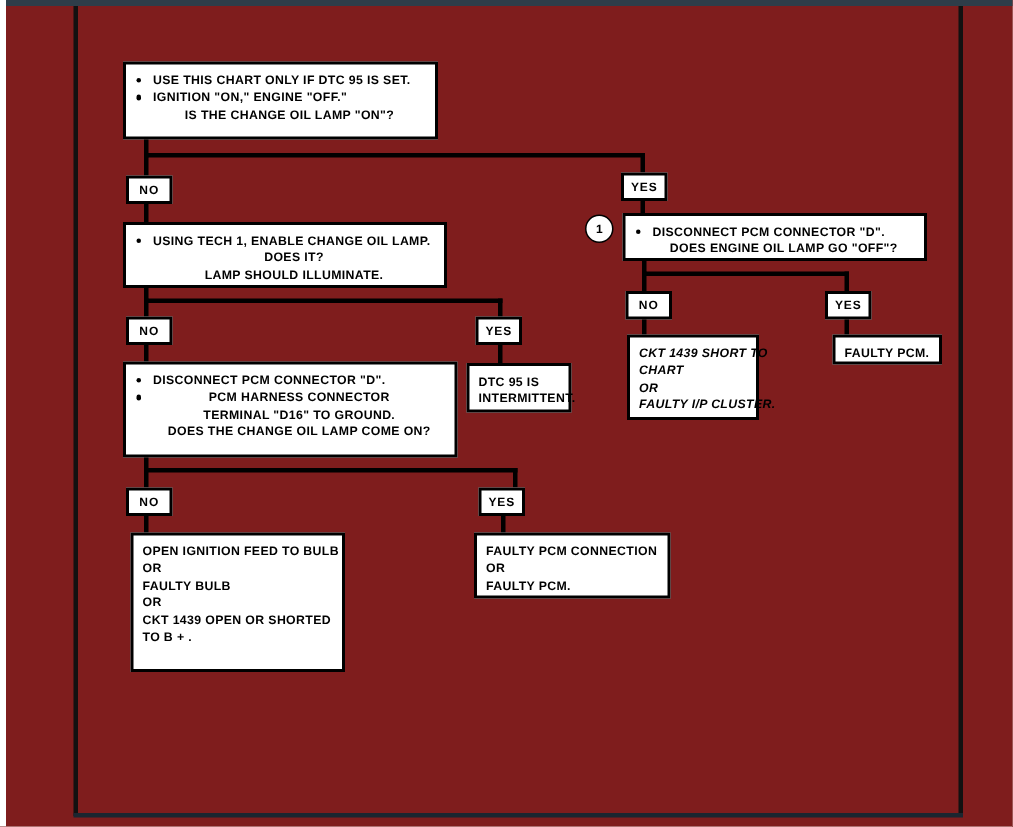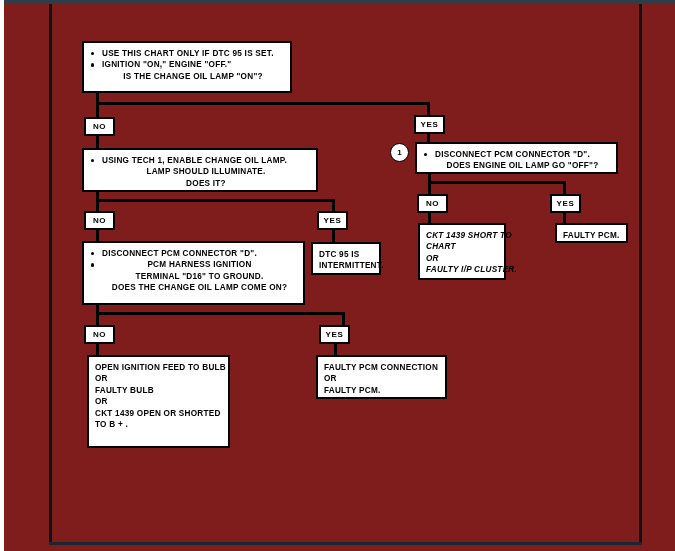--- a/index.html
+++ b/index.html
@@ -89,41 +89,41 @@
   <div class="hline" style="left:92px;top:102px;width:334px;"></div>
   <div class="vline" style="left:92px;top:102px;height:16px;"></div>
   <div class="vline" style="left:423px;top:102px;height:13px;"></div>
 
   <div class="chip" id="chip-start-no" style="left:80px;top:117px;width:31px;height:19px;">NO</div>
   <div class="chip" id="chip-start-yes" style="left:410px;top:115px;width:31px;height:19px;">YES</div>
 
   <div class="vline" style="left:92px;top:136px;height:13px;"></div>
   <div class="vline" style="left:423px;top:134px;height:9px;"></div>
 
-  <div class="box" id="box-tech1" style="left:78px;top:148px;width:236px;height:44px;">
+  <div class="box" id="box-tech1" style="left:78px;top:148px;width:216px;height:44px;">
       <span class="bullet-line"><span class="bullet"></span><span>USING TECH 1, ENABLE CHANGE OIL LAMP.</span></span>
+      <span class="ln ind">DOES IT?</span>
       <span class="ln ind">LAMP SHOULD ILLUMINATE.</span>
-      <span class="ln ind">DOES IT?</span>
     </div>
 
   <div class="vline" style="left:92px;top:192px;height:9px;"></div>
   <div class="hline" style="left:92px;top:199px;width:239px;"></div>
   <div class="vline" style="left:92px;top:199px;height:13px;"></div>
   <div class="vline" style="left:328px;top:199px;height:13px;"></div>
 
   <div class="chip" id="chip-tech1-no" style="left:80px;top:211px;width:31px;height:19px;">NO</div>
   <div class="chip" id="chip-tech1-yes" style="left:313px;top:211px;width:31px;height:19px;">YES</div>
 
   <div class="vline" style="left:92px;top:230px;height:12px;"></div>
   <div class="vline" style="left:328px;top:230px;height:12px;"></div>
 
   <div class="box" id="box-jumper" style="left:78px;top:241px;width:223px;height:64px;">
       <span class="bullet-line"><span class="bullet"></span><span>DISCONNECT PCM CONNECTOR "D".</span></span>
       <span class="bullet-line"><span class="bullet"></span></span>
-      <span class="ln ind">PCM HARNESS IGNITION</span>
+      <span class="ln ind">PCM HARNESS CONNECTOR</span>
       <span class="ln ind">TERMINAL "D16" TO GROUND.</span>
       <span class="ln ind">DOES THE CHANGE OIL LAMP COME ON?</span>
     </div>
 
   <div class="box" id="box-dtc" style="left:307px;top:242px;width:70px;height:33px;">
       <span class="ln">DTC 95 IS</span>
       <span class="ln">INTERMITTENT.</span>
     </div>
 
   <div class="vline" style="left:92px;top:305px;height:9px;"></div>

